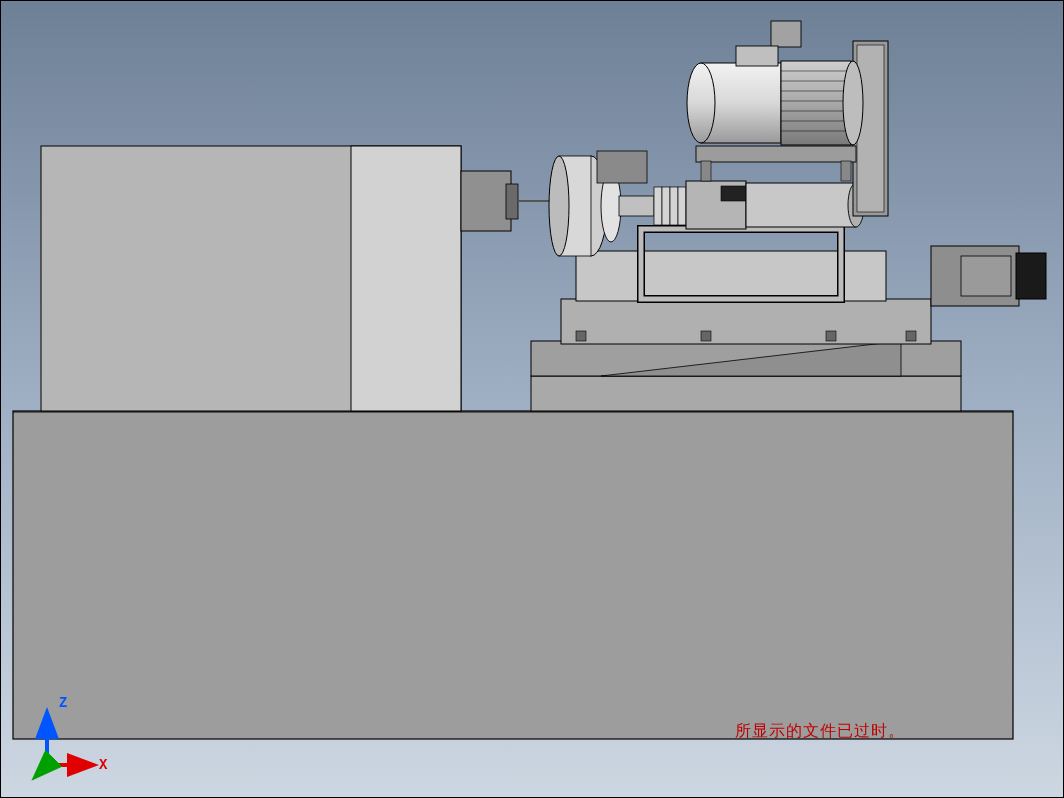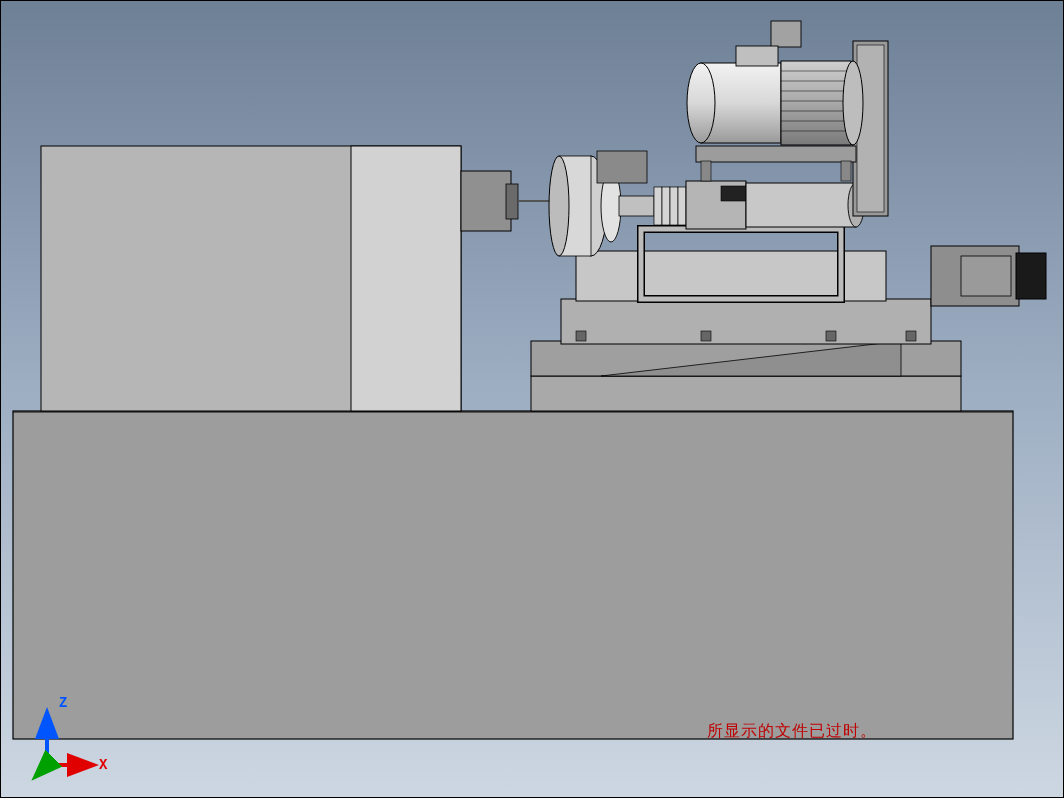--- a/index.html
+++ b/index.html
@@ -8,21 +8,21 @@
       width: 1064px; height: 798px; position: relative;
       background: linear-gradient(to bottom, #6e8096 0%, #9aabc0 45%, #cdd7e2 100%);
       border: 1px solid #000;
     }
     
     .triad { position: absolute; left: 18px; bottom: 12px; width: 90px; height: 90px; }
     .triad .z-label { position: absolute; left: 40px; top: 0px; color: #0055ff; font-size: 14px; font-weight: bold; }
     .triad .x-label { position: absolute; left: 80px; top: 62px; color: #e00000; font-size: 14px; font-weight: bold; }
     .triad svg { position: absolute; left: 0; bottom: 0; }
     
-    .status { position: absolute; right: 186px; bottom: 10px; color: #c00000; font-size: 16px; line-height: 22px; letter-spacing: 1px; white-space: pre; }
+    .status { position: absolute; right: 158px; bottom: 10px; color: #c00000; font-size: 16px; line-height: 22px; letter-spacing: 1px; white-space: pre; }
     
     .model { position: absolute; left: 0; top: 0; width: 1064px; height: 798px; }
     .model svg { width: 100%; height: 100%; }
   </style>
 </head>
 <body>
 
 <div class="viewport">
 
   <div class="model">

